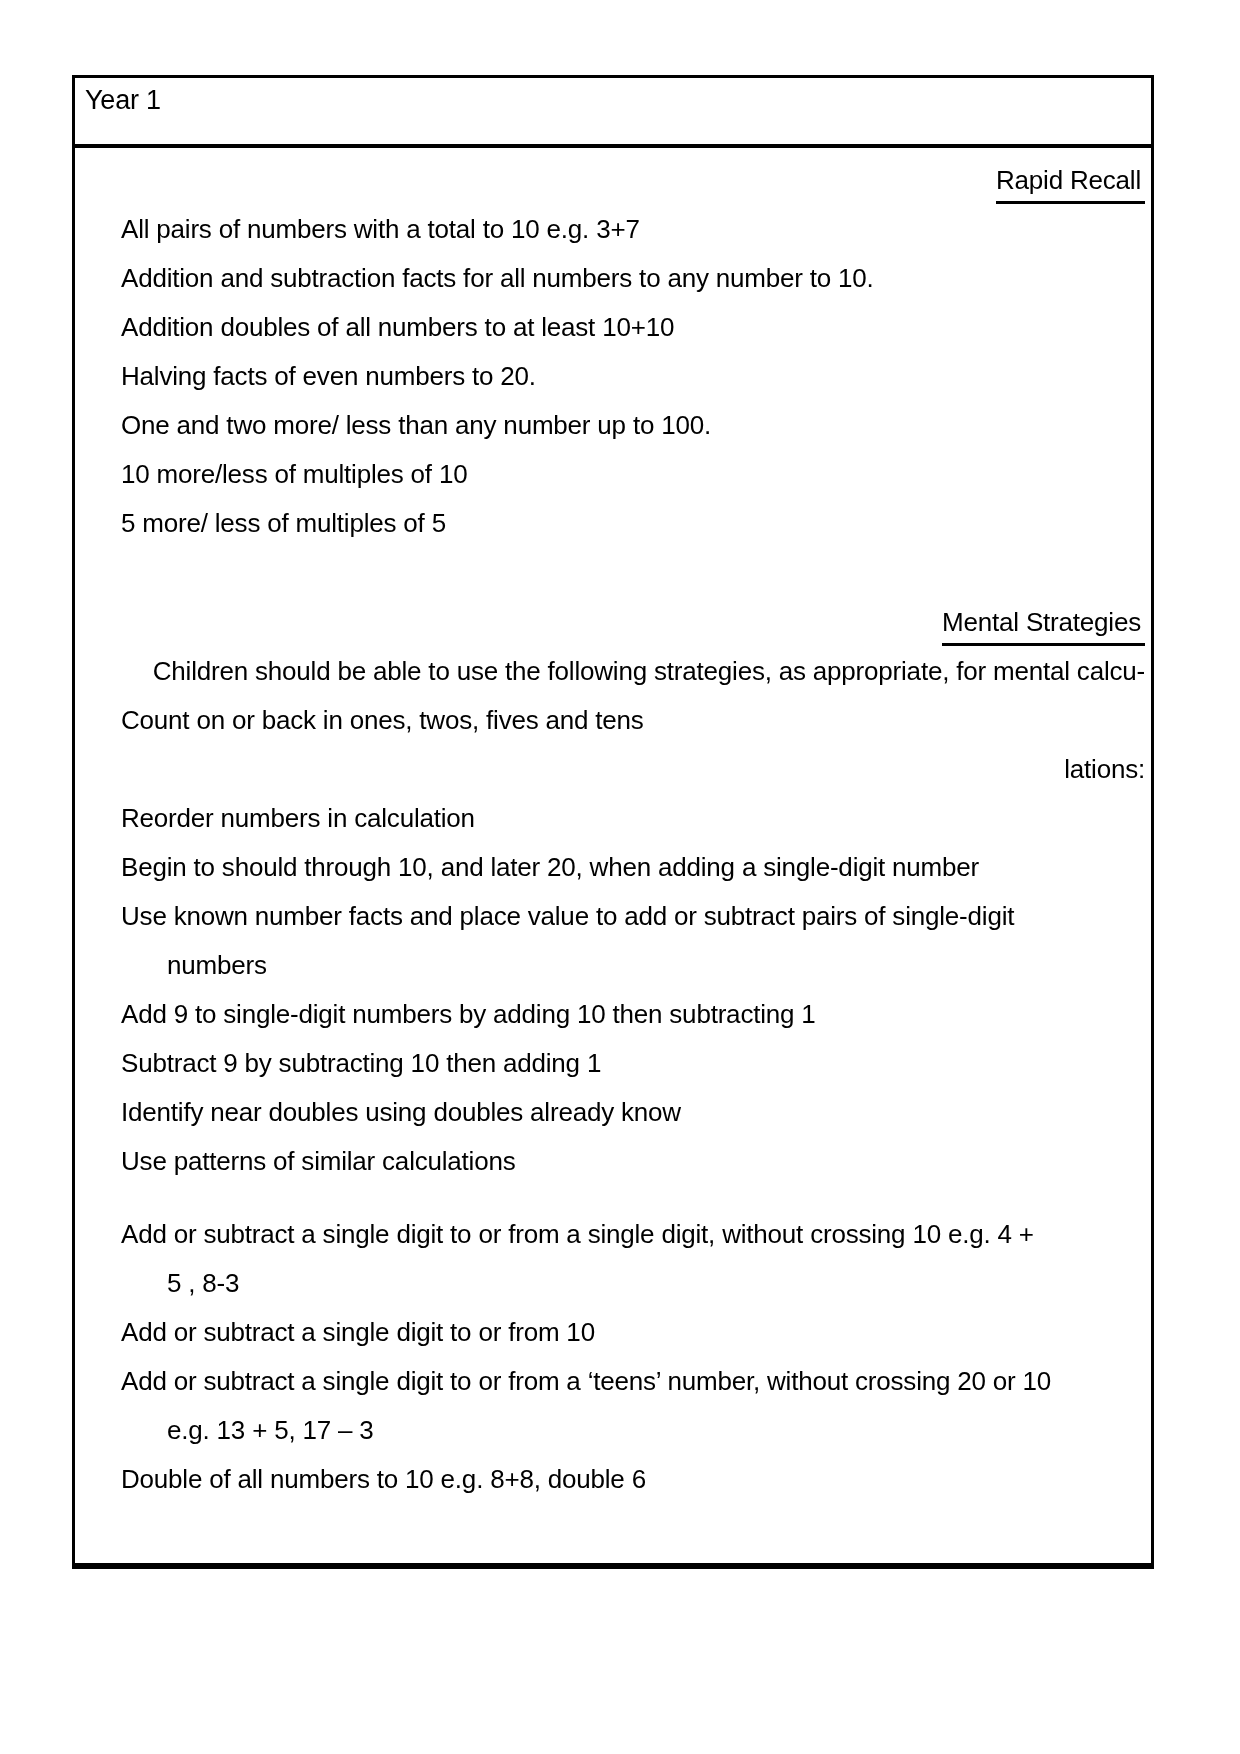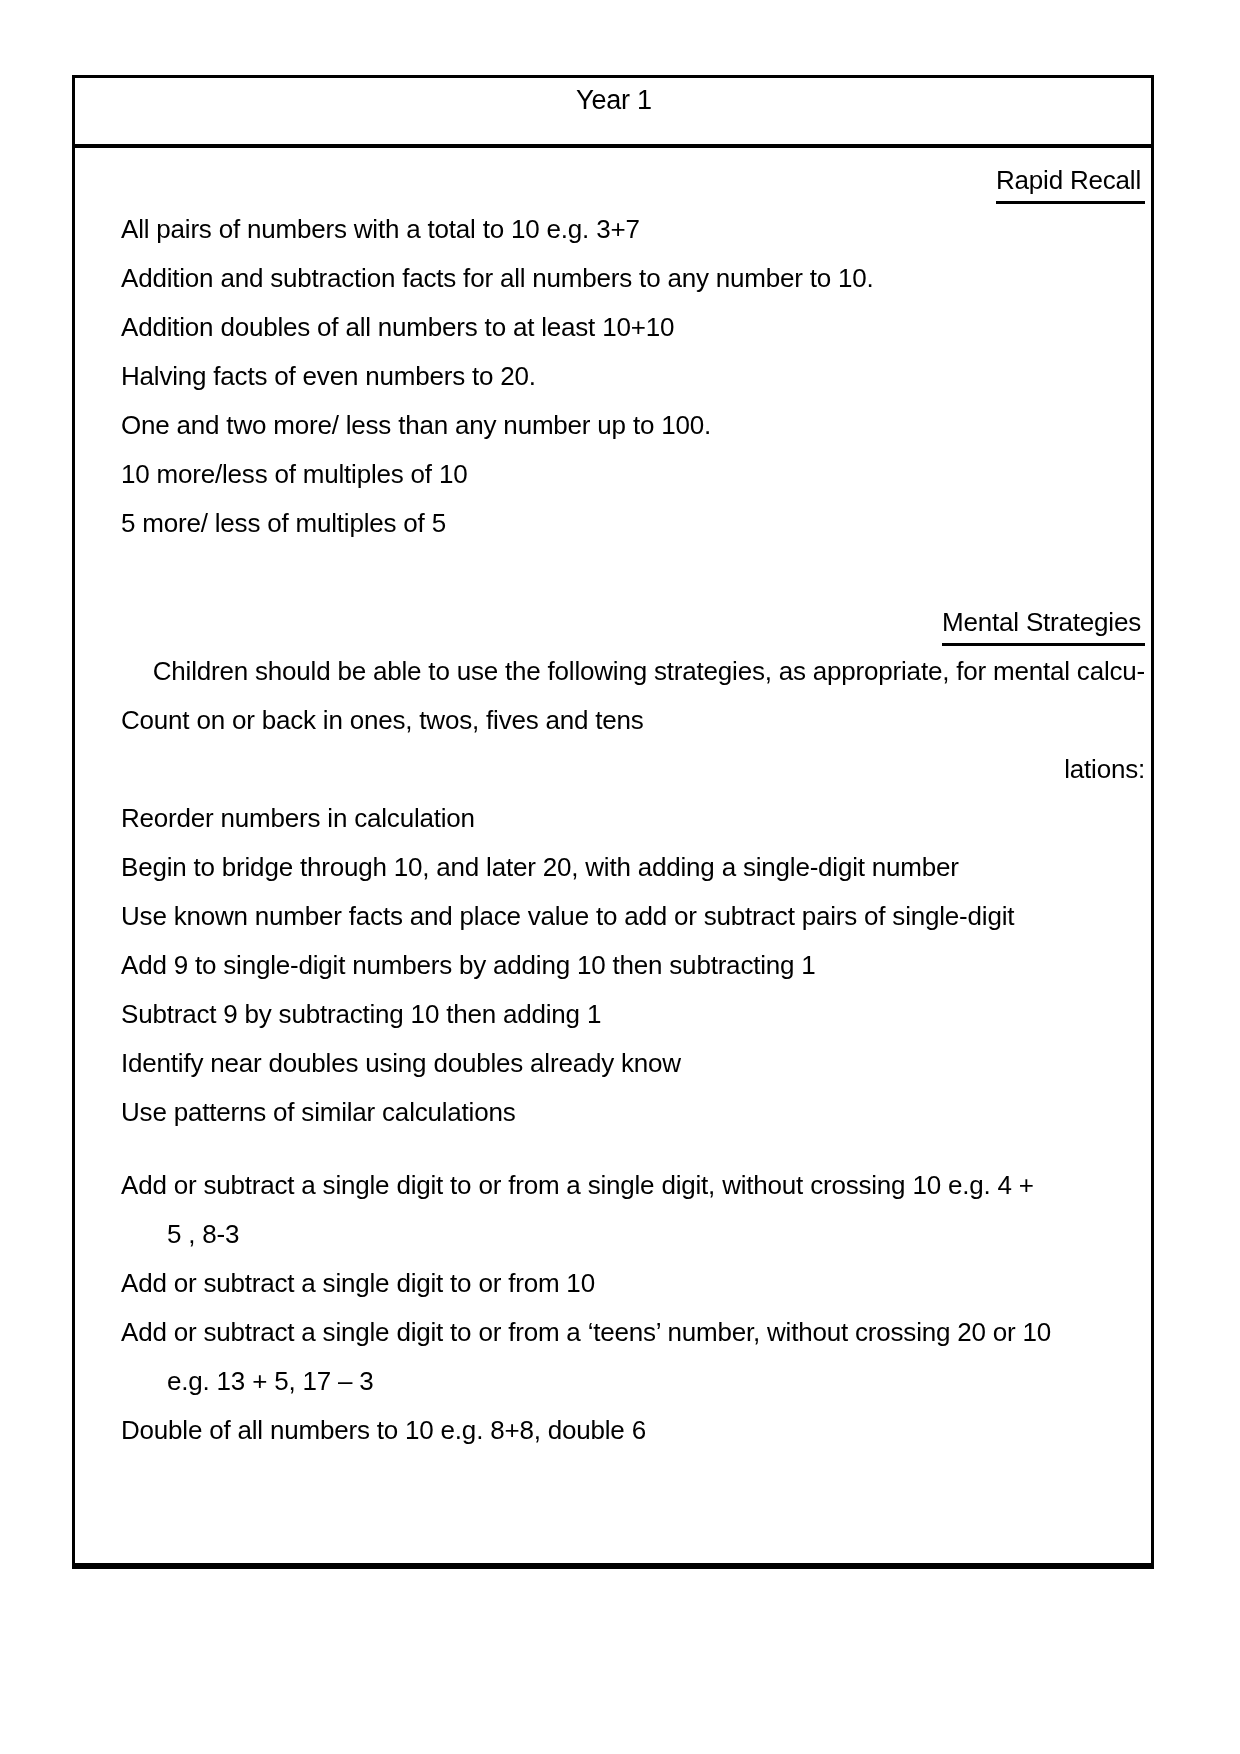--- a/index.html
+++ b/index.html
@@ -25,21 +25,20 @@
     border: 3px solid #000000;
     border-bottom-width: 6px;
     background: #ffffff;
     box-sizing: border-box;
   }
   .header-cell {
     border-bottom: 4px solid #000000;
     height: 70px;
     box-sizing: border-box;
     padding: 5px 8px 0 10px;
-    text-align: center;
   }
   .header-cell .year-title {
     font-size: 27px;
     line-height: 34px;
     letter-spacing: -0.2px;
     display: inline-block;
   }
   .body-cell {
     padding: 8px 6px 4px 8px;
     box-sizing: border-box;
@@ -89,22 +88,23 @@
         <div class="line indent-1">Halving facts of even numbers to 20.</div>
         <div class="line indent-1">One and two more/ less than any number up to 100.</div>
         <div class="line indent-1">10 more/less of multiples of 10</div>
         <div class="line indent-1">5 more/ less of multiples of 5</div>
         <div class="spacer-lg"></div>
         <div class="heading-line indent-0"><span class="u">Mental Strategies</span></div>
         <div class="line indent-0">Children should be able to use the following strategies, as appropriate, for mental calcu-</div>
         <div class="line indent-1">Count on or back in ones, twos, fives and tens</div>
         <div class="line indent-0">lations:</div>
         <div class="line indent-1">Reorder numbers in calculation</div>
-        <div class="line indent-1">Begin to bridge through 10, and later 20, with adding a single-digit number</div>
+        <div class="line indent-1">Begin to should through 10, and later 20, when adding a single-digit number</div>
         <div class="line indent-1">Use known number facts and place value to add or subtract pairs of single-digit</div>
+        <div class="line indent-2">numbers</div>
         <div class="line indent-1">Add 9 to single-digit numbers by adding 10 then subtracting 1</div>
         <div class="line indent-1">Subtract 9 by subtracting 10 then adding 1</div>
         <div class="line indent-1">Identify near doubles using doubles already know</div>
         <div class="line indent-1">Use patterns of similar calculations</div>
         <div class="spacer-sm"></div>
         <div class="line indent-1">Add or subtract a single digit to or from a single digit, without crossing 10 e.g. 4 +</div>
         <div class="line indent-2">5 , 8-3</div>
         <div class="line indent-1">Add or subtract a single digit to or from 10</div>
         <div class="line indent-1">Add or subtract a single digit to or from a ‘teens’ number, without crossing 20 or 10</div>
         <div class="line indent-2">e.g. 13 + 5, 17 – 3</div>

